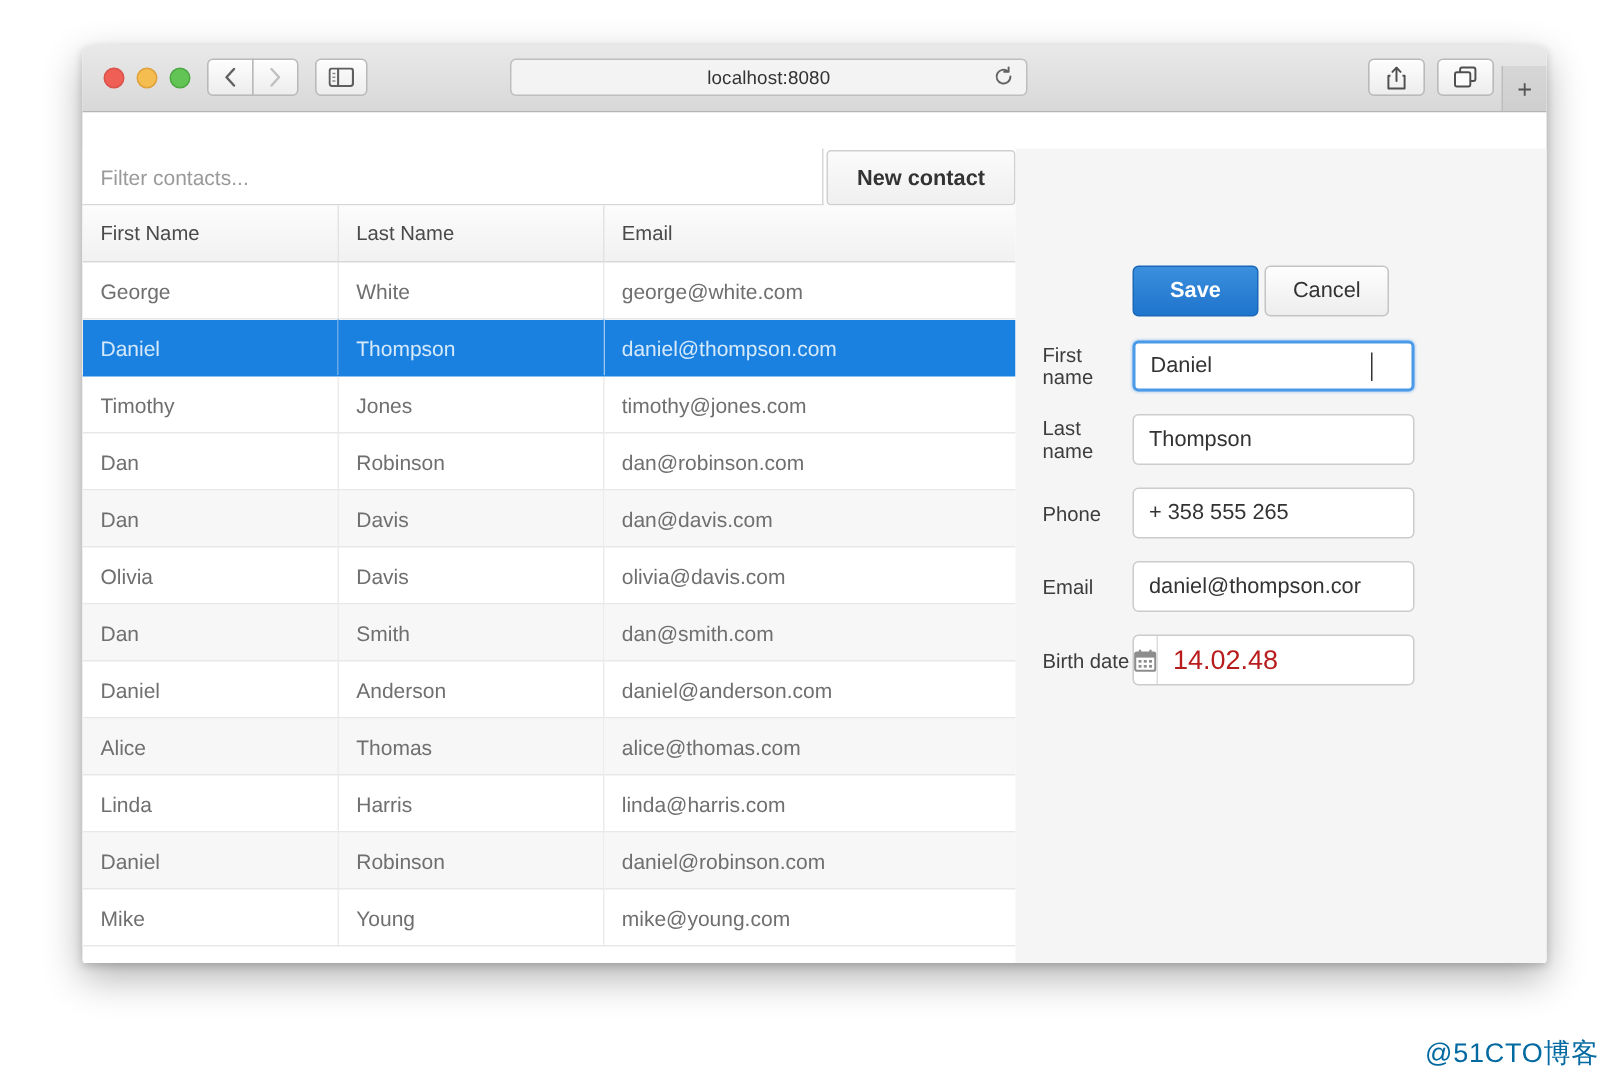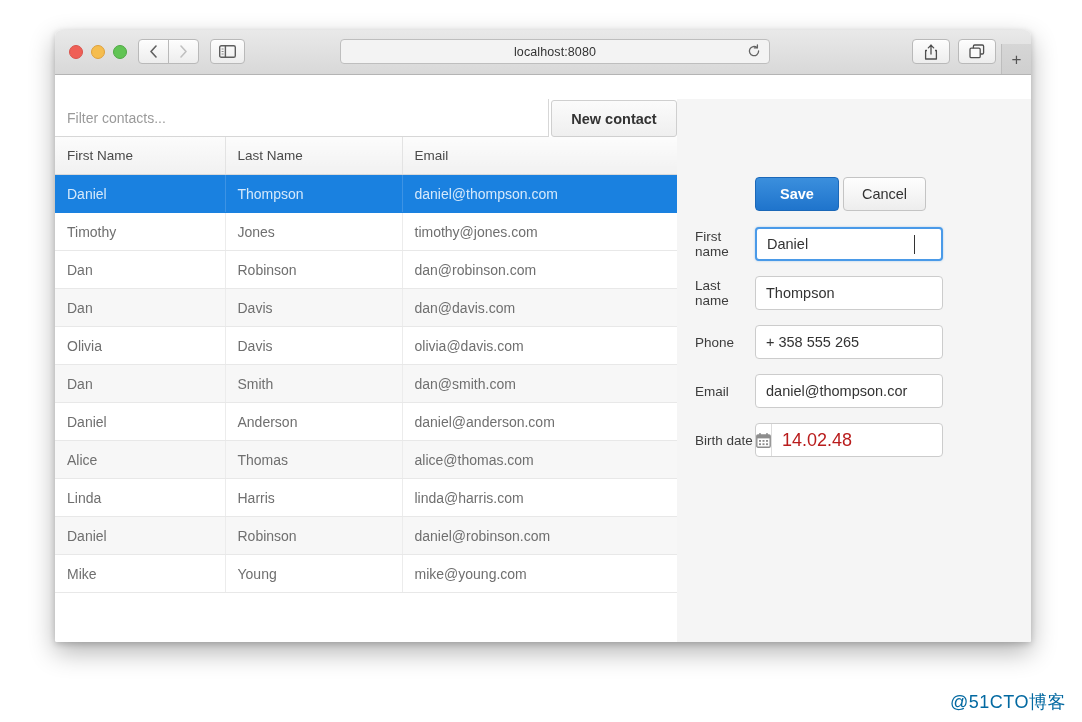--- a/index.html
+++ b/index.html
@@ -85,21 +85,21 @@
     justify-content: center;
     color: #555;
     font-size: 17px;
     line-height: 1;
   }
 
   #address-bar {
     position: absolute;
     left: 285px;
     top: 9px;
-    width: 430px;
+    width: 345px;
     height: 25px;
     background: #f3f3f3;
     border: 1px solid #bebebe;
     border-radius: 4px;
     display: flex;
     align-items: center;
     justify-content: center;
     box-sizing: border-box;
   }
   #address-text {
@@ -411,20 +411,25 @@
             <col class="c3">
           </colgroup>
         <thead>
           <tr>
             <th>First Name</th>
             <th>Last Name</th>
             <th>Email</th>
           </tr>
         </thead>
         <tbody id="contacts-table-body">
+            <tr class="odd">
+              <td>George</td>
+              <td>White</td>
+              <td>george@white.com</td>
+            </tr>
             <tr class="selected">
               <td>Daniel</td>
               <td>Thompson</td>
               <td>daniel@thompson.com</td>
             </tr>
             <tr class="odd">
               <td>Timothy</td>
               <td>Jones</td>
               <td>timothy@jones.com</td>
             </tr>

